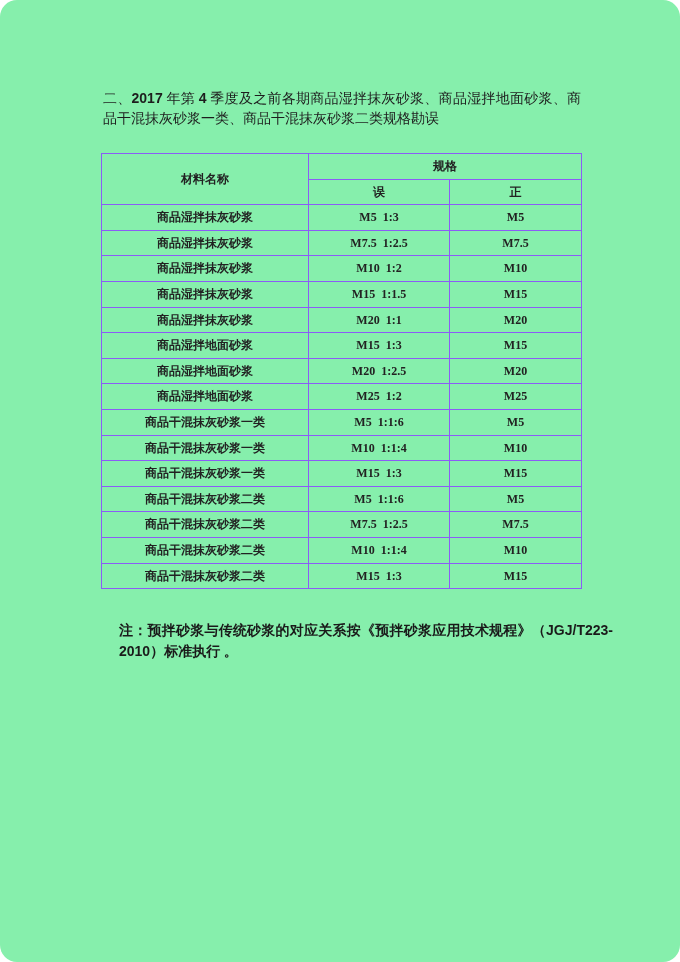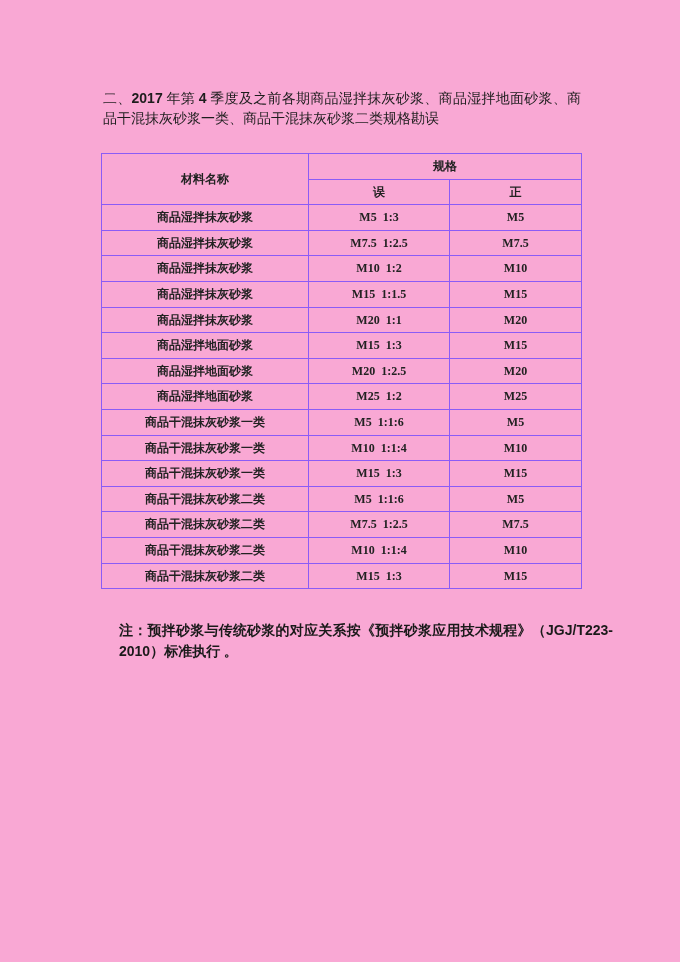--- a/index.html
+++ b/index.html
@@ -4,24 +4,25 @@
 <style>
   html, body {
     margin: 0;
     padding: 0;
     background: #ffffff;
   }
   .page {
     position: relative;
     width: 680px;
     height: 962px;
-    background: #f9a8d4;
+    background: #86efac;
     font-family: "Liberation Serif", serif;
     color: #1d1d1d;
     overflow: hidden;
+    border-radius: 17px;
   }
   .heading {
     position: absolute;
     left: 103px;
     top: 88px;
     width: 478px;
     margin: 0;
     font-size: 14px;
     line-height: 20px;
     text-align: justify;

